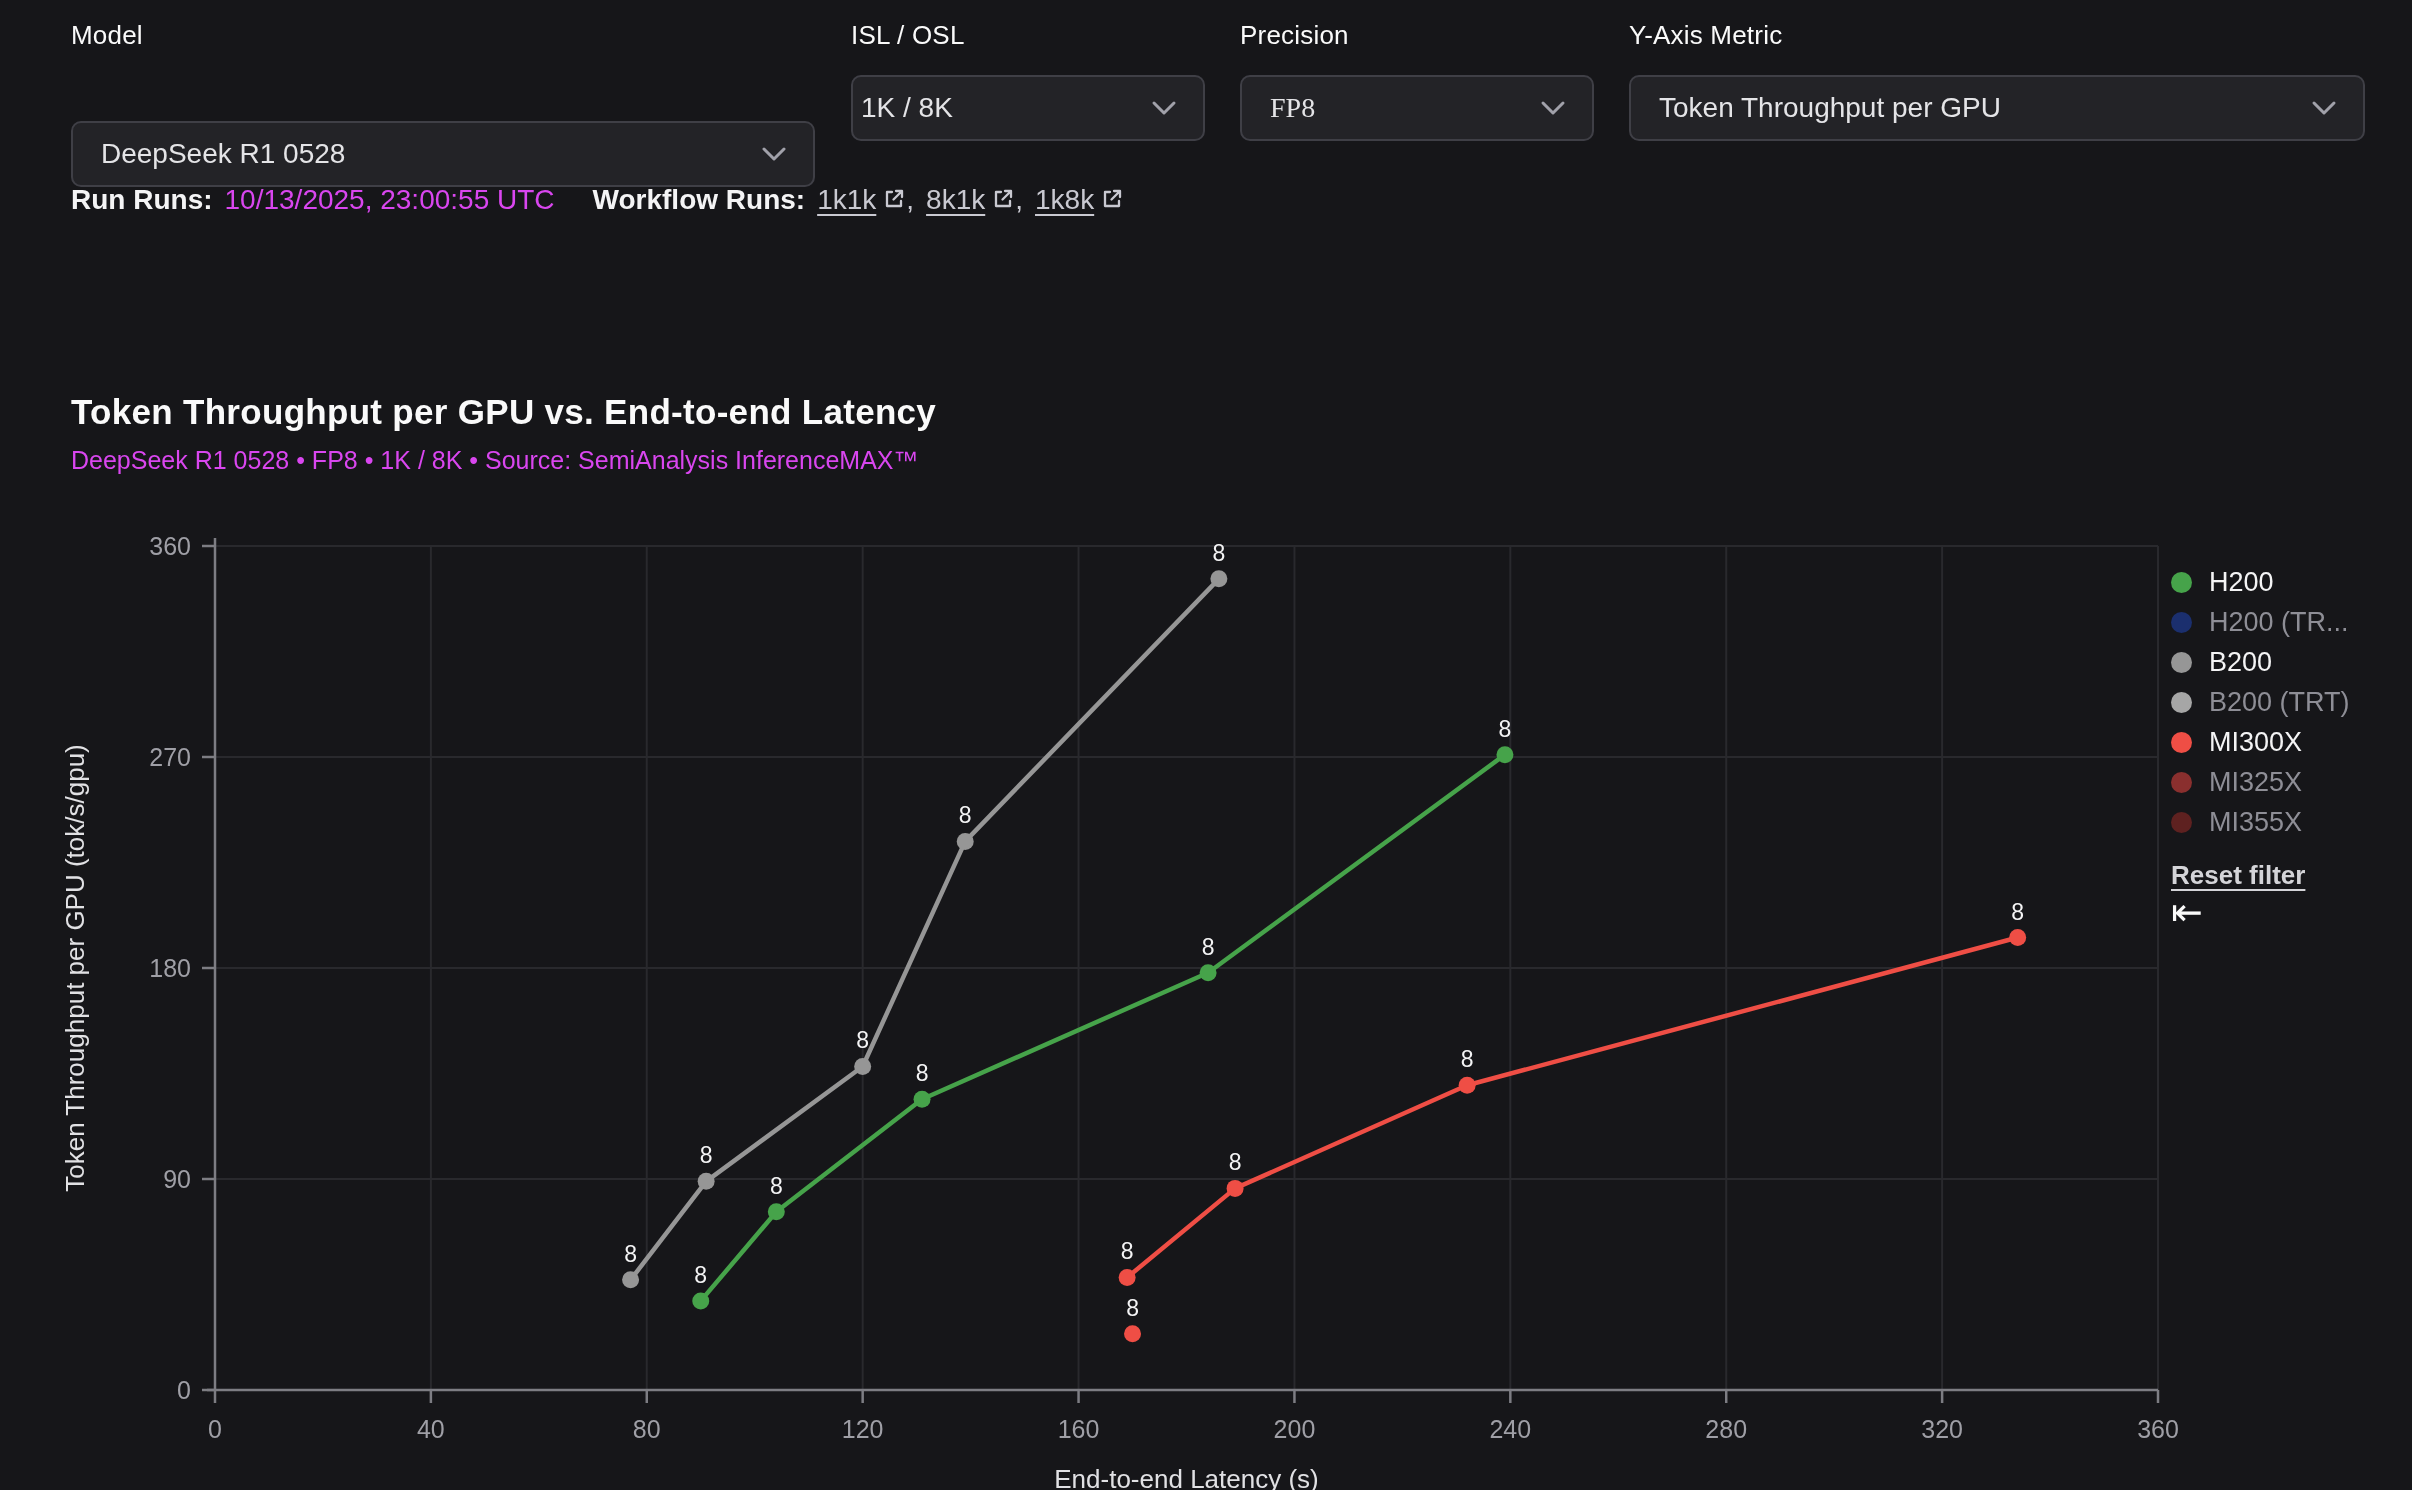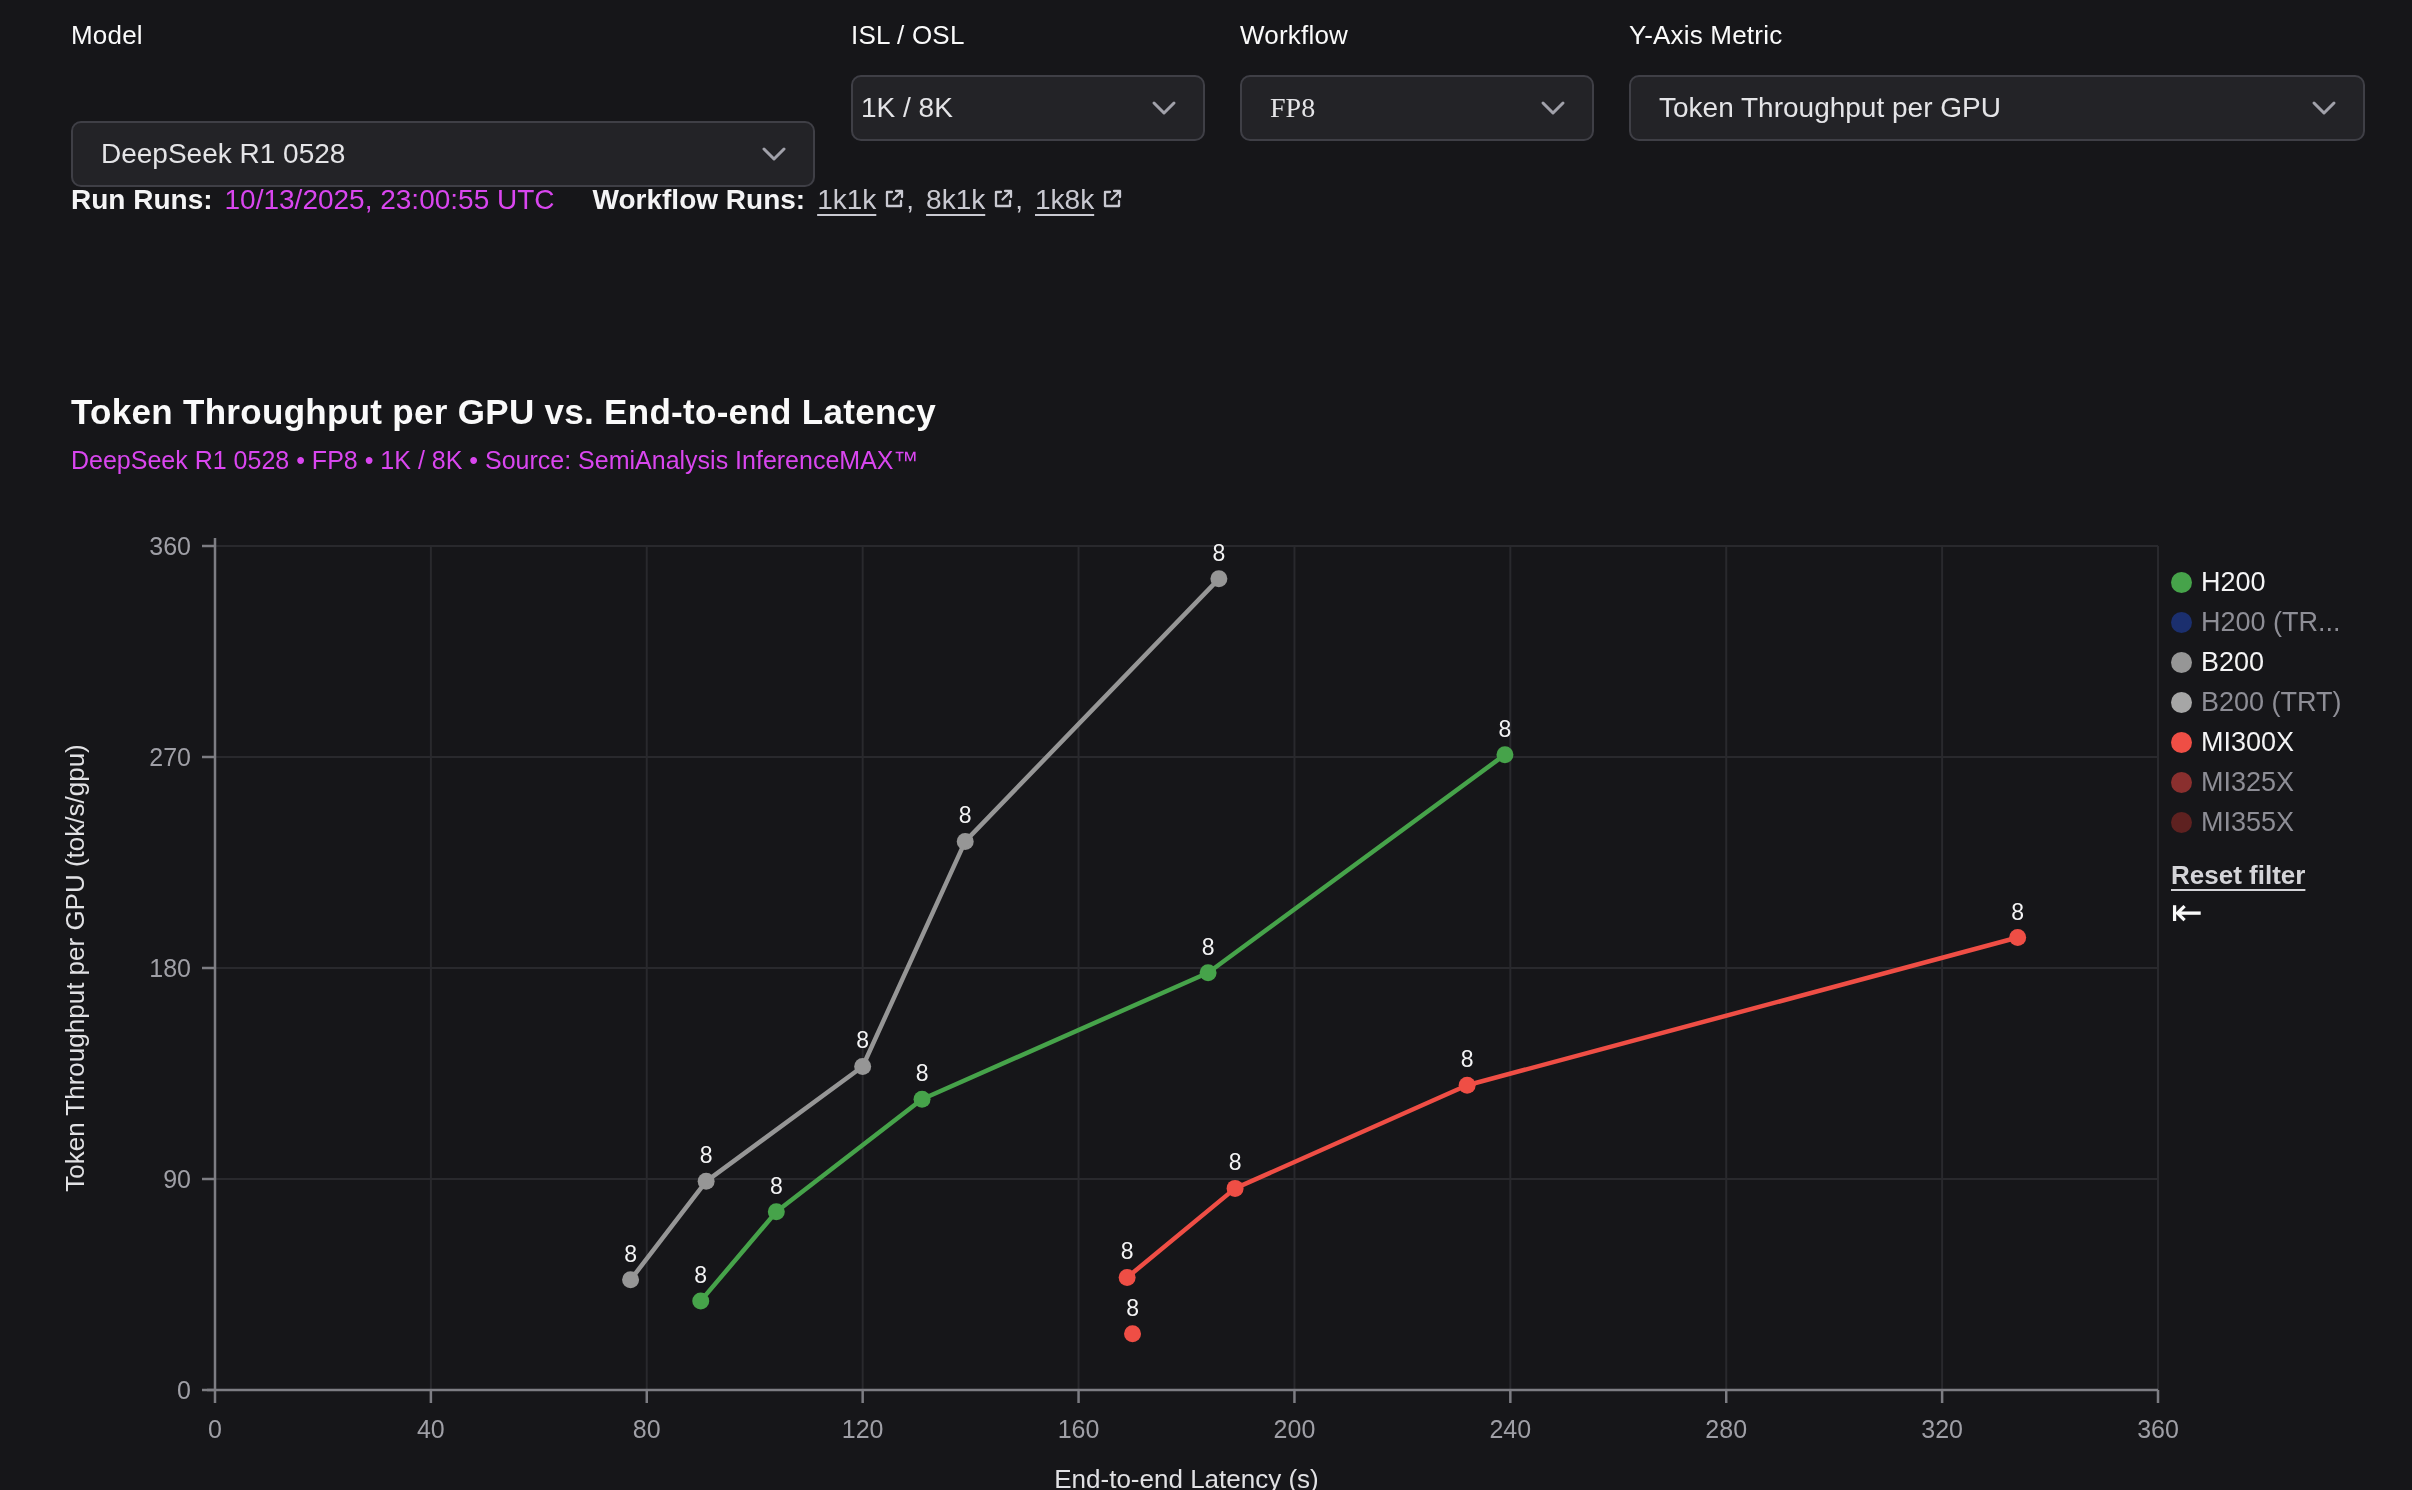--- a/index.html
+++ b/index.html
@@ -57,21 +57,21 @@
   
   #chart-svg { position: absolute; left: 0; top: 0; }
   #chart-svg text { font-family: "Liberation Sans", sans-serif; }
 
   
   .legend {
     position: absolute; left: 2171px; top: 562px; width: 240px;
     display: flex; flex-direction: column;
   }
   .legend-item {
-    height: 40px; display: flex; align-items: center; gap: 9px;
+    height: 40px; display: flex; align-items: center; gap: 17px;
     font-size: 27px; color: #f4f4f5; cursor: pointer; white-space: nowrap;
   }
   .legend-item.dimmed { color: #8e8e96; }
   .legend-dot {
     width: 21px; height: 21px; border-radius: 50%; flex: 0 0 auto;
   }
   .reset-link {
     margin-top: 18px; font-size: 26px; color: #d4d4d8;
     text-decoration: underline; text-underline-offset: 5px; cursor: pointer;
     width: max-content;
@@ -99,21 +99,21 @@
   <span class="filter-label">ISL / OSL</span>
 </div>
 <div class="select-box" style="left:851px; top:75px; width:354px;padding-left:8px;">
   <span>1K / 8K</span>
   <svg class="chev" width="26" height="16" viewBox="0 0 26 16">
       <polyline points="3,3 13,13 23,3" fill="none" stroke="#a1a1aa" stroke-width="3" stroke-linecap="round" stroke-linejoin="round"></polyline>
     </svg>
 </div>
 
 <div class="abs" style="left:1240px; top:20px;">
-  <span class="filter-label">Workflow</span>
+  <span class="filter-label">Precision</span>
 </div>
 <div class="select-box" style="left:1240px; top:75px; width:354px;font-family:Liberation Serif, serif;">
   <span>FP8</span>
   <svg class="chev" width="26" height="16" viewBox="0 0 26 16">
       <polyline points="3,3 13,13 23,3" fill="none" stroke="#a1a1aa" stroke-width="3" stroke-linecap="round" stroke-linejoin="round"></polyline>
     </svg>
 </div>
 
 <div class="abs" style="left:1629px; top:20px;">
   <span class="filter-label">Y-Axis Metric</span>

